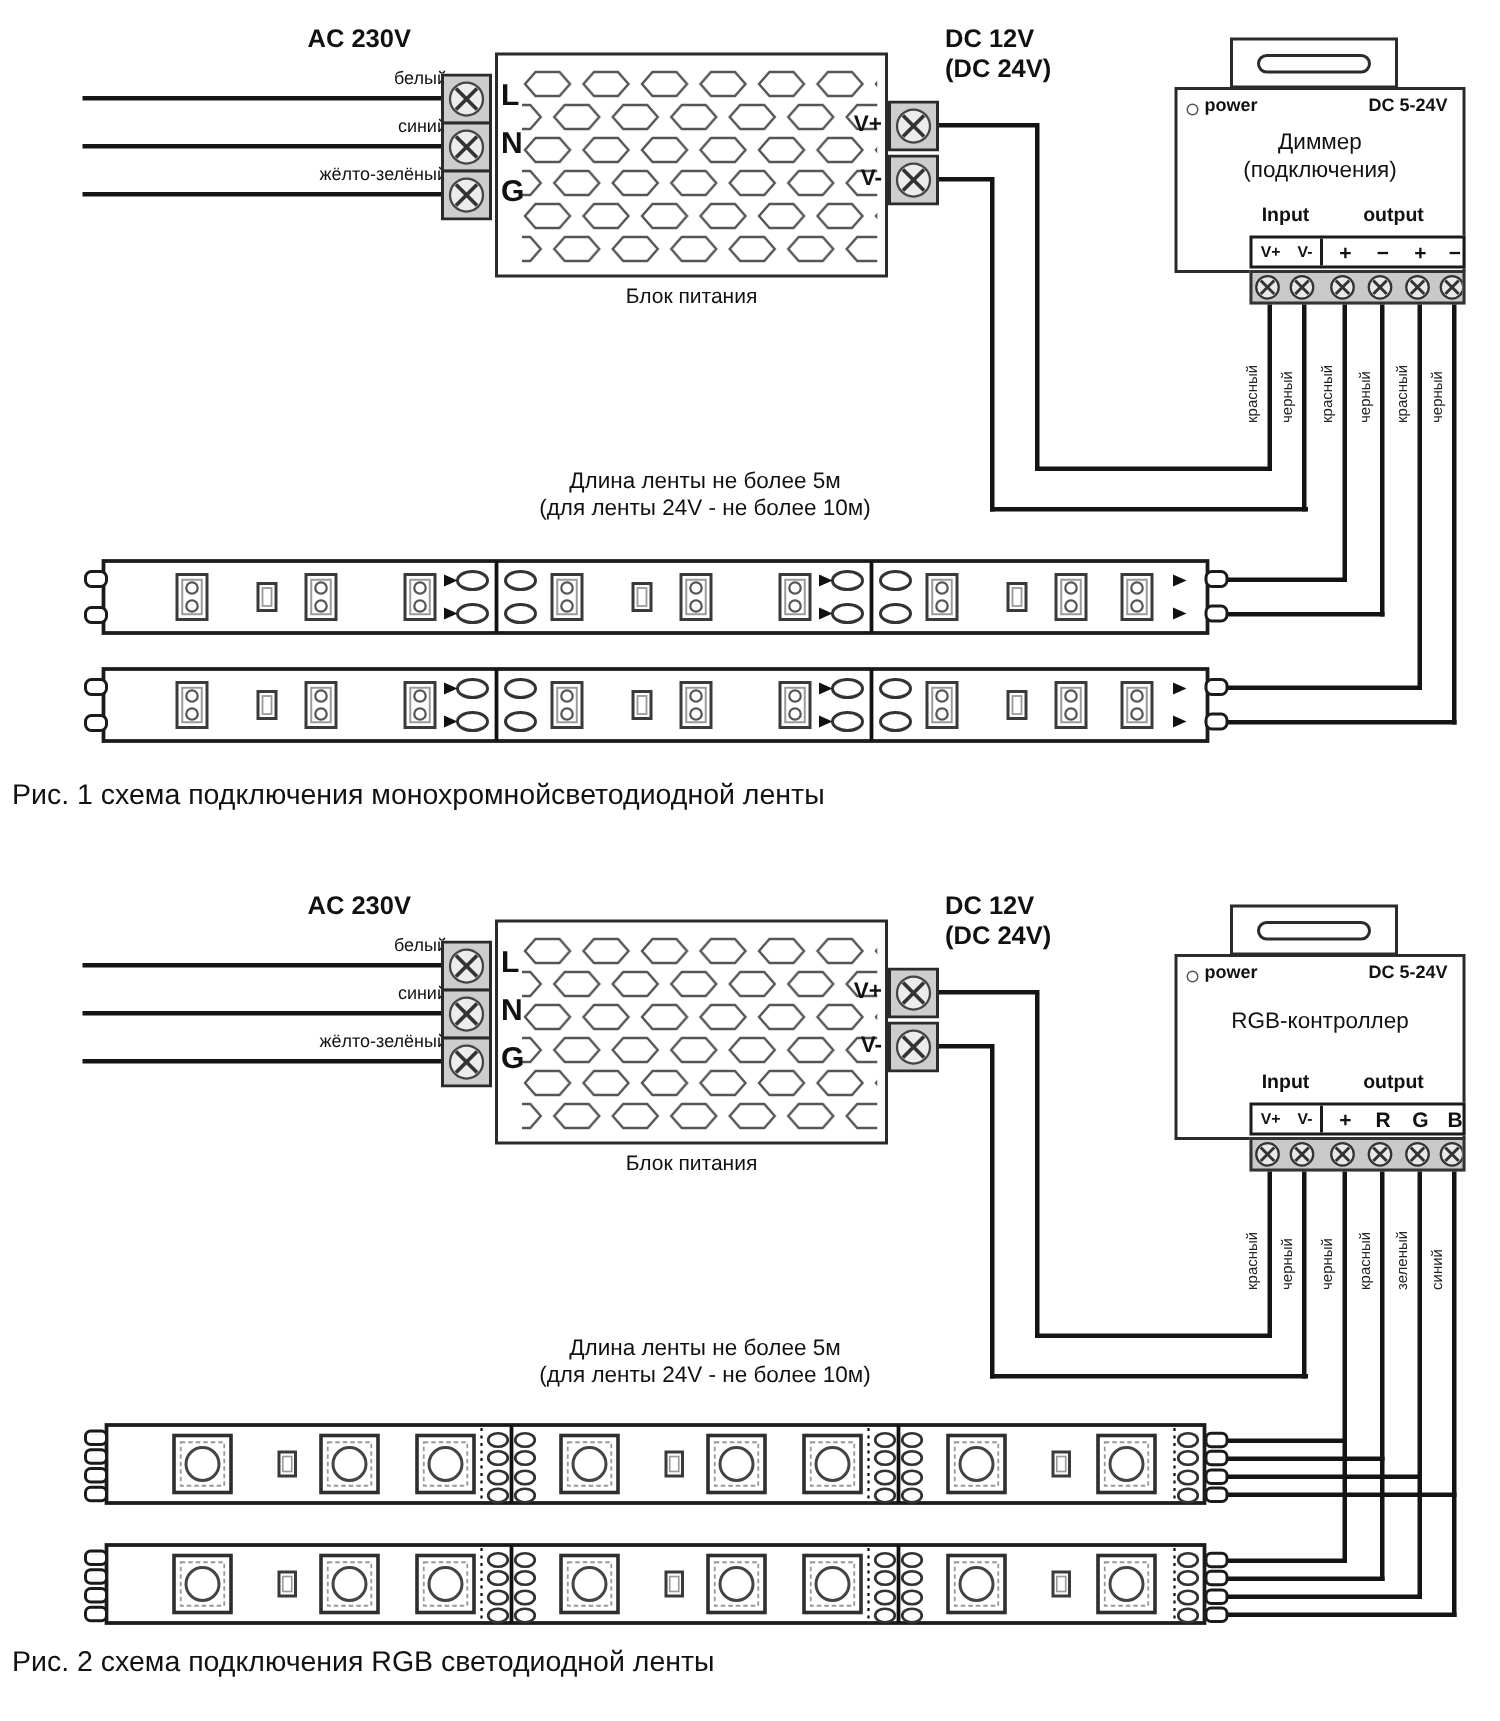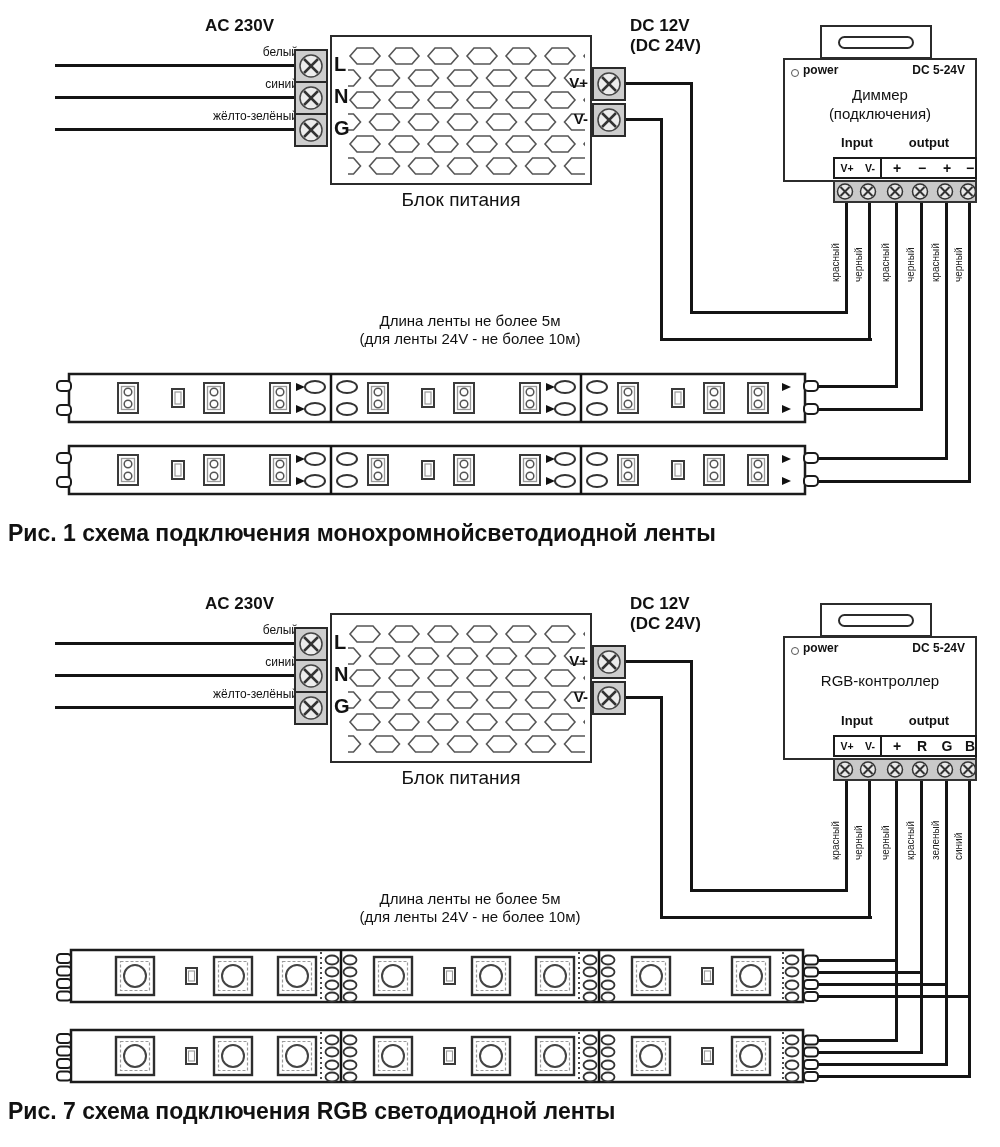--- a/index.html
+++ b/index.html
@@ -1,34 +1,34 @@
 <!DOCTYPE html>
 <html><head>
 <meta charset="utf-8">
 <style>
   *{margin:0;padding:0;box-sizing:border-box}
   html,body{background:#fff}
   body{width:1000px;height:1147px;position:relative;font-family:"Liberation Sans",sans-serif;color:#111;overflow:hidden}
   .fig{position:absolute;left:0;width:1000px;height:578px}
   .t{position:absolute;white-space:nowrap}
   .bold{font-weight:bold}
-  .s12{font-size:12px}.s13{font-size:13px}.s14{font-size:19px}.s15{font-size:15px}.s17{font-size:17px}.s20{font-size:20px}
+  .s12{font-size:12px}.s13{font-size:13px}.s14{font-size:14px}.s15{font-size:15px}.s17{font-size:17px}.s20{font-size:20px}
   .right{text-align:right}.center{text-align:center}
   .wire{position:absolute;background:#141414}
   .box{position:absolute;border:2.5px solid #2b2b2b;background:#fff}
   .slot{position:absolute;border:2.5px solid #2b2b2b;border-radius:7px;background:#fff}
   .abs{position:absolute}
   .trow{position:absolute;border:2px solid #1b1b1b;background:#fff}
   .tdiv{position:absolute;left:45px;top:0;bottom:0;width:2px;background:#1b1b1b}
   .tl{position:absolute;top:50%;transform:translate(-50%,-50%);font-weight:bold;font-size:14px}
   .tl.sm{font-size:10.5px}
   .srow{position:absolute;background:#c9c9c9;border:2px solid #333}
   .vlab{position:absolute;writing-mode:vertical-rl;transform:rotate(180deg);font-size:10px;color:#222;height:78px;line-height:11px}
   .led-dot{position:absolute;width:8px;height:8px;border:1.5px solid #555;border-radius:50%;background:#fff}
-  .cap{position:absolute;font-weight:bold;font-size:23px}
+  .cap{position:absolute;font-weight:normal;font-size:19px}
 </style>
 </head>
 <body>
 
 <svg width="0" height="0" style="position:absolute">
   <defs>
     <pattern id="hexpat" width="39" height="44" patternUnits="userSpaceOnUse">
       <g fill="none" stroke="#555" stroke-width="1.6">
         <path d="M9,4 L25,4 L32,12 L25,20 L9,20 L2,12 Z"></path>
         <path d="M28.5,26 L44.5,26 L51.5,34 L44.5,42 L28.5,42 L21.5,34 Z"></path>
@@ -351,14 +351,14 @@
   <div class="t s15 center" style="left:240px;top:312px;width:460px">Длина ленты не более 5м</div>
   <div class="t s15 center" style="left:240px;top:330px;width:460px">(для ленты 24V - не более 10м)</div>
 
   <svg class="abs" style="left:55px;top:370px" width="765" height="56">
       <use href="#rgb-strip"></use>
     </svg>
   <svg class="abs" style="left:55px;top:450px" width="765" height="56">
       <use href="#rgb-strip"></use>
     </svg>
 
-  <div class="cap" style="left:8px;top:520px">Рис. 7 схема подключения RGB светодиодной ленты</div>
+  <div class="cap" style="left:8px;top:520px">Рис. 2 схема подключения RGB светодиодной ленты</div>
 </div>
 
 </body></html>

